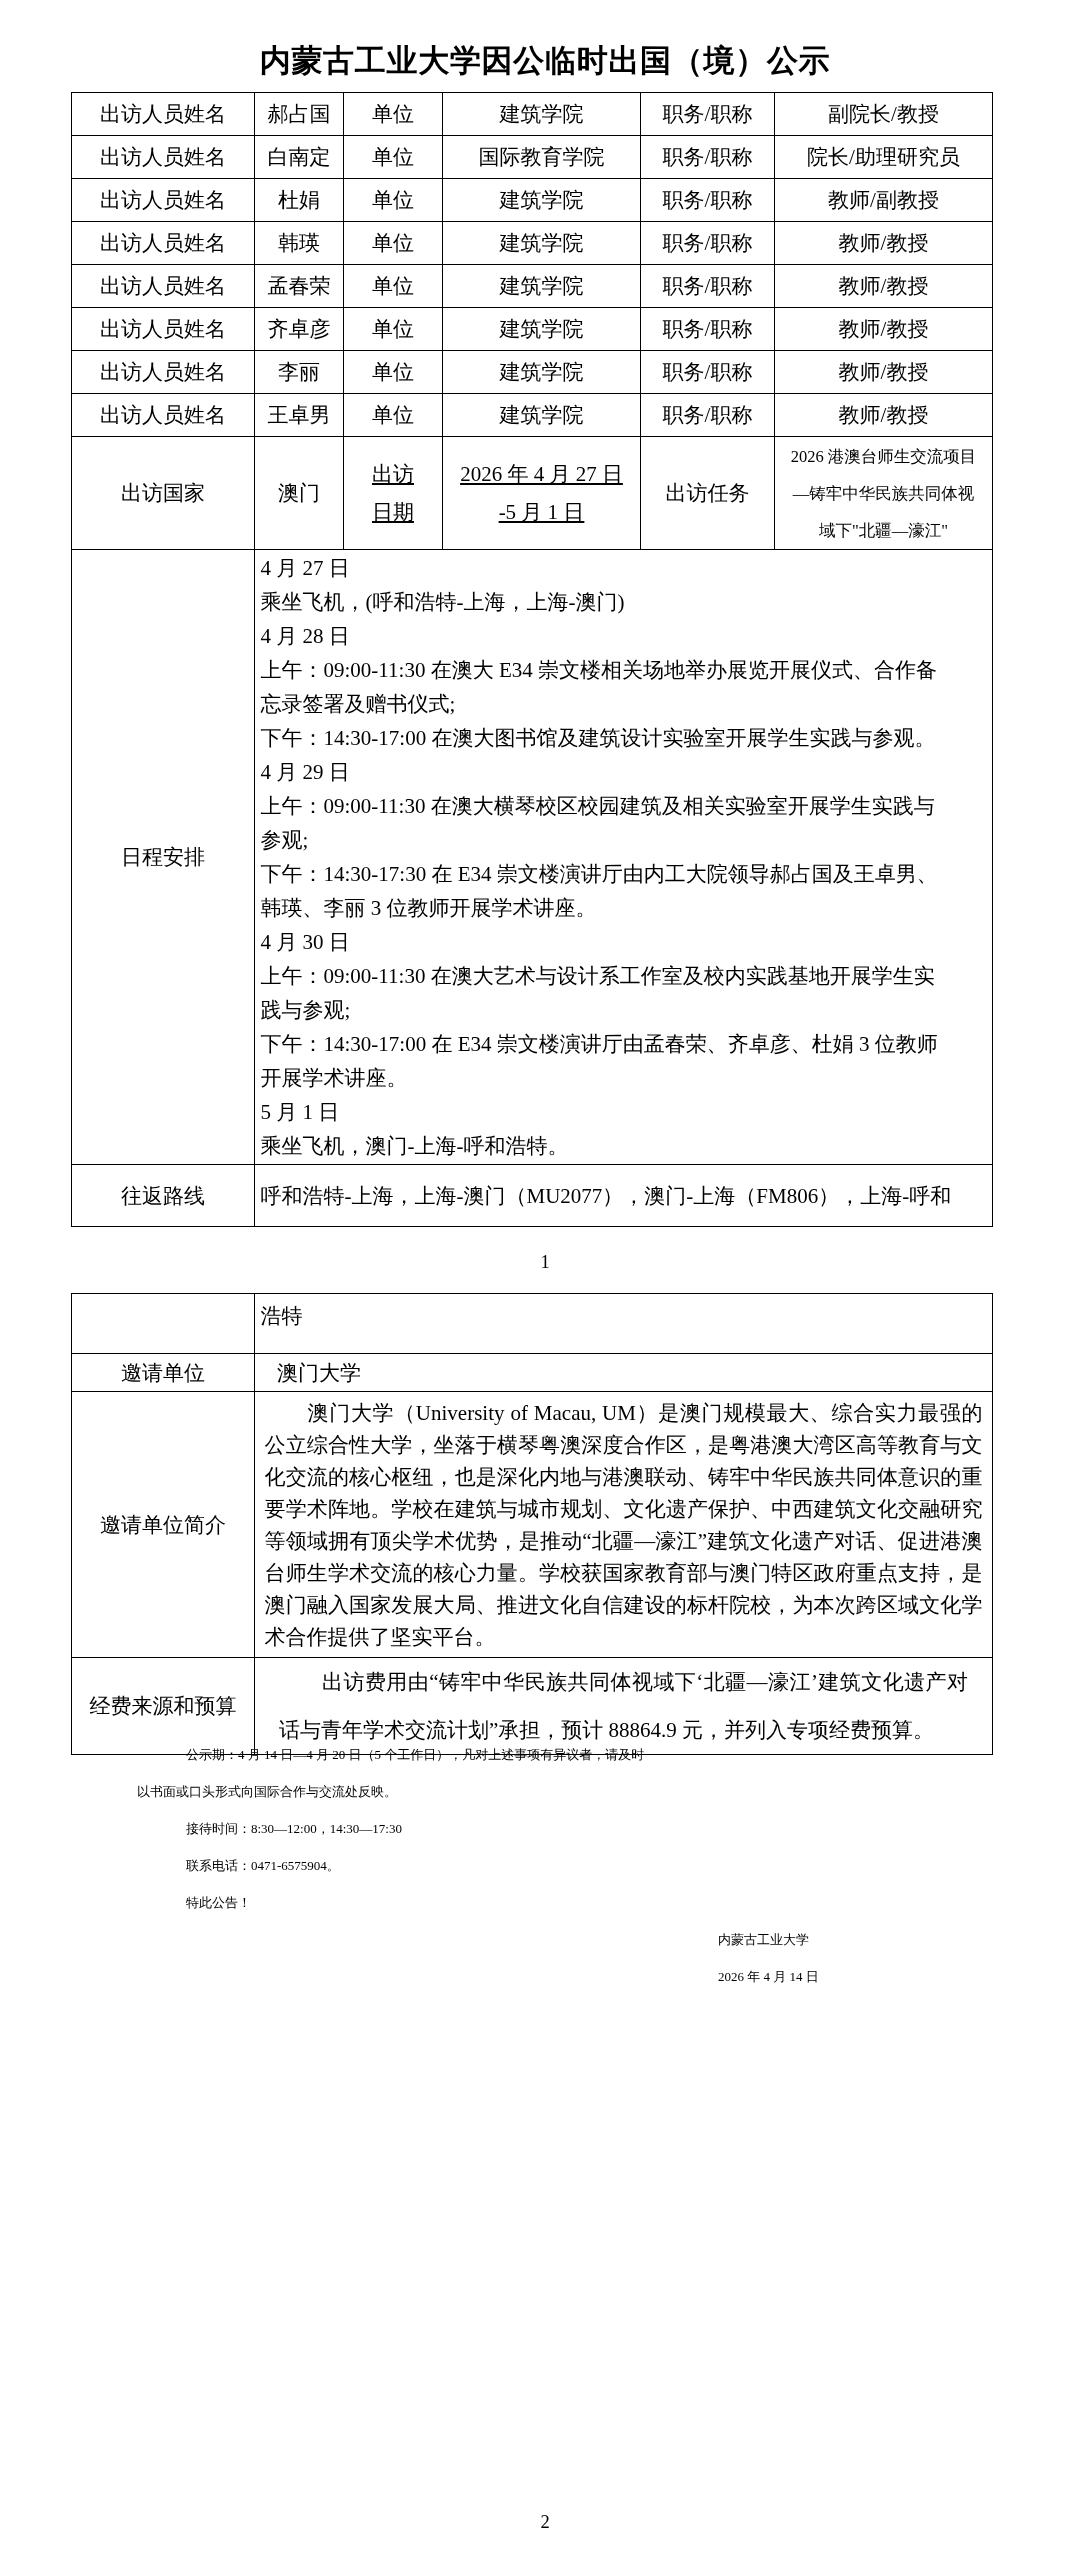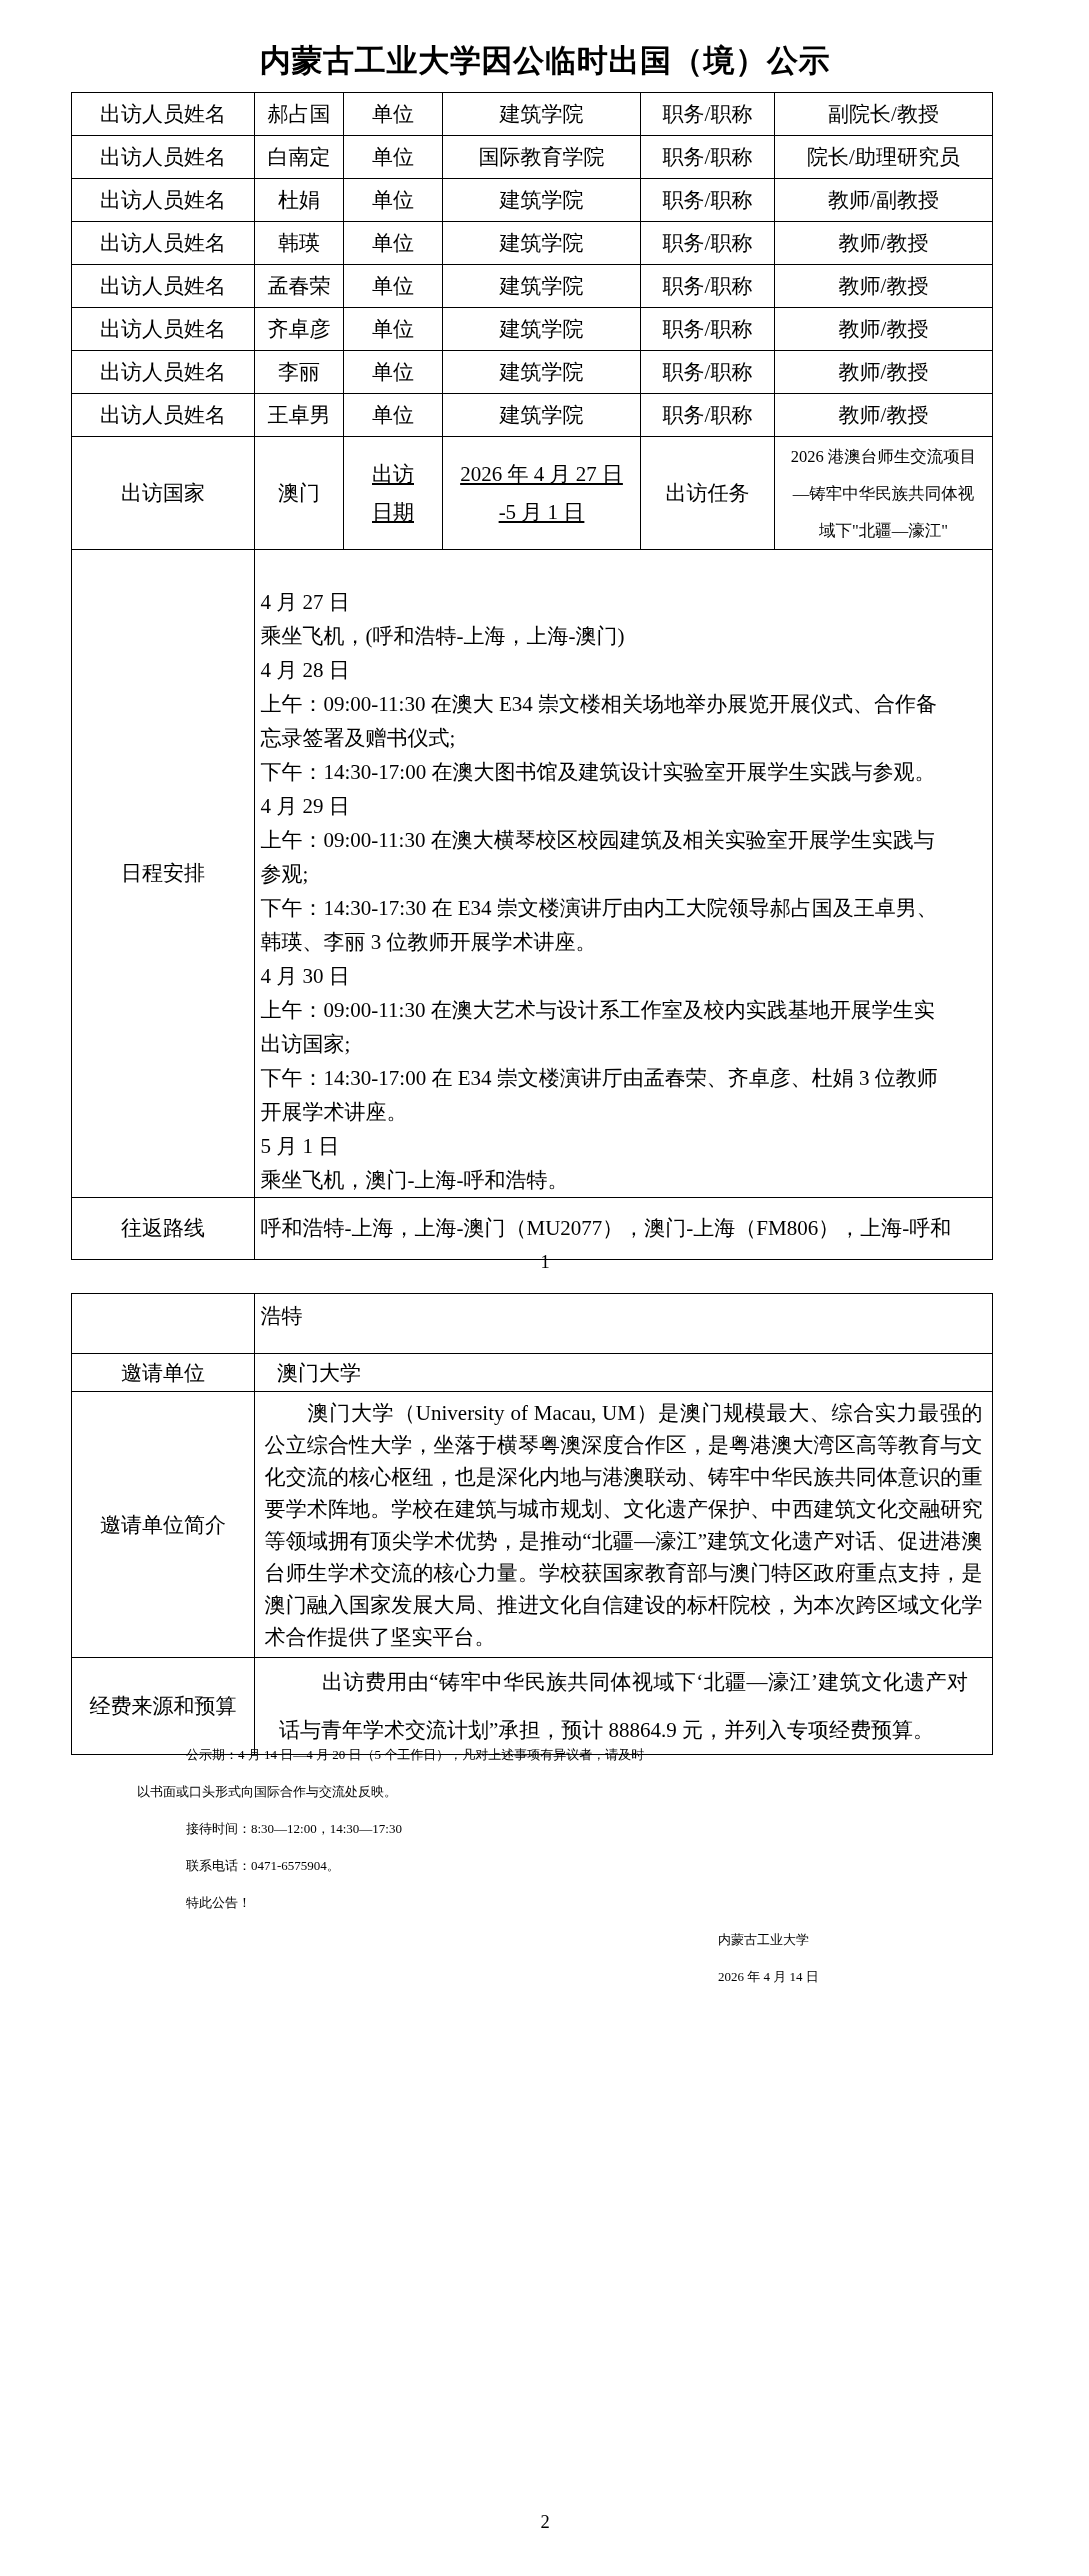--- a/index.html
+++ b/index.html
@@ -42,21 +42,21 @@
   }
   .c{text-align:center;margin-top:28px;}
   .r-member{height:43px;}
   .r-country{height:113px;}
   .r-schedule{height:615px;}
   .r-route{height:62px;}
   .two-line div{line-height:38px;text-decoration:underline;}
   .mission-cell{font-size:16.5px;}
   .mission-cell div{line-height:37px;}
   .schedule-cell{vertical-align:top;}
-  .schedule-cell .sch-wrap{padding:0.7px 6.9px 0 5.5px;margin-top:34px;}
+  .schedule-cell .sch-wrap{padding:0.7px 6.9px 0 5.5px;}
   .sch-line{line-height:34px;text-align:left;}
   .route-cell{text-align:left;padding:0 5.5px !important;white-space:nowrap;}
   .p2-r1{height:60px;}
   .p2-r2{height:38px;}
   .p2-r3{height:266px;}
   .p2-r4{height:76px;}
   .cont-cell{text-align:left;vertical-align:top !important;padding:9.6px 5.5px 0 5.5px !important;line-height:25px;}
   .val-left{text-align:left;padding:0 22px !important;}
   .intro-cell{
     text-align:justify;
@@ -224,21 +224,21 @@
               <div class="sch-line">参观;</div>
 
               <div class="sch-line">下午：14:30-17:30 在 E34 崇文楼演讲厅由内工大院领导郝占国及王卓男、</div>
 
               <div class="sch-line">韩瑛、李丽 3 位教师开展学术讲座。</div>
 
               <div class="sch-line">4 月 30 日</div>
 
               <div class="sch-line">上午：09:00-11:30 在澳大艺术与设计系工作室及校内实践基地开展学生实</div>
 
-              <div class="sch-line">出访国家;</div>
+              <div class="sch-line">践与参观;</div>
 
               <div class="sch-line">下午：14:30-17:00 在 E34 崇文楼演讲厅由孟春荣、齐卓彦、杜娟 3 位教师</div>
 
               <div class="sch-line">开展学术讲座。</div>
 
               <div class="sch-line">5 月 1 日</div>
 
               <div class="sch-line">乘坐飞机，澳门-上海-呼和浩特。</div>
             </div>
         </td>

